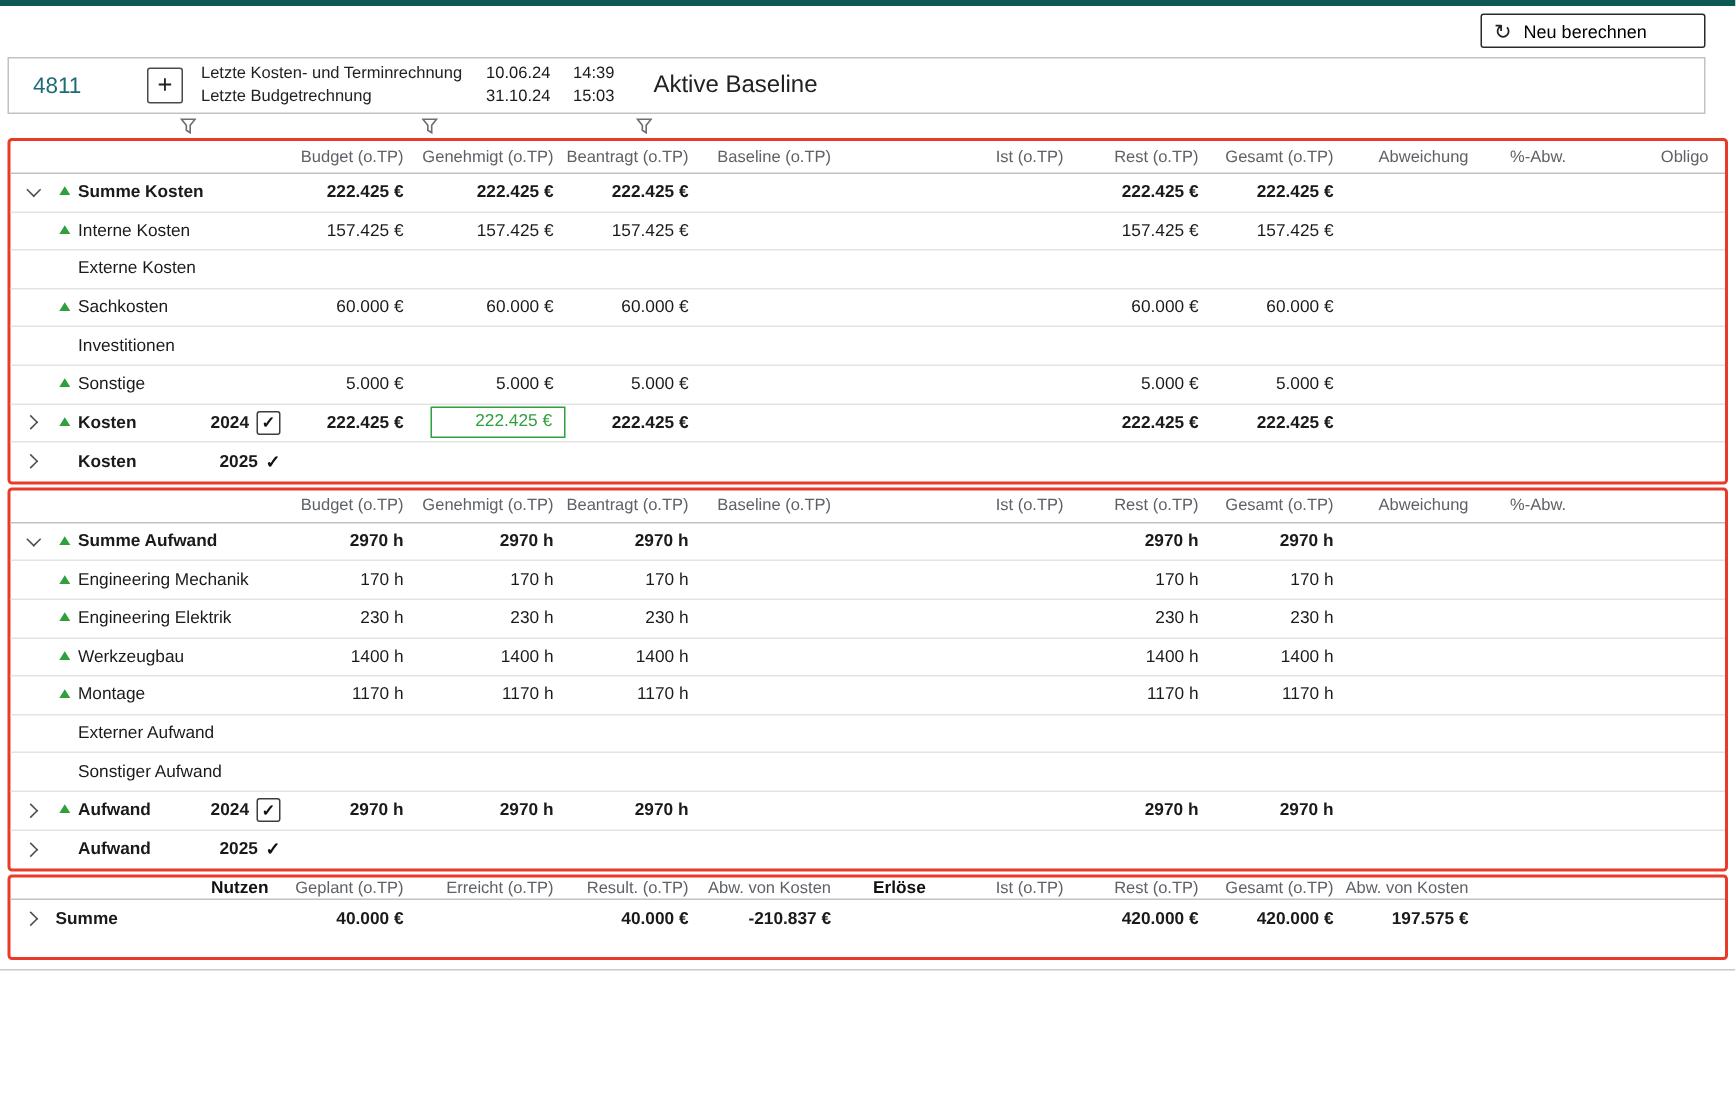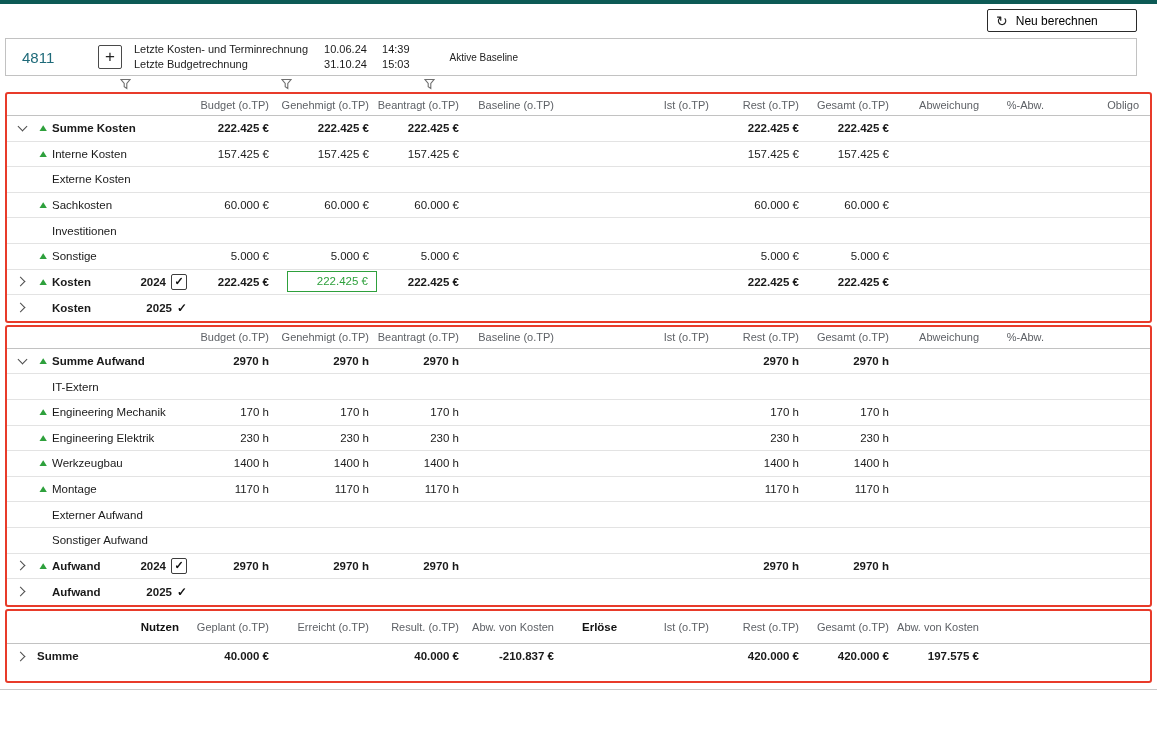--- a/index.html
+++ b/index.html
@@ -11,21 +11,21 @@
   .toprow{height:32px;position:relative;}
   .recalc{position:absolute;top:5px;right:20px;height:23px;min-width:150px;border:1px solid #2a2a2a;border-radius:2px;background:#fff;display:flex;align-items:center;gap:8px;padding:0 14px 0 8px;font-size:12px;cursor:pointer;}
   .recalc .ric{font-size:14px;line-height:1;color:#222;}
   
   .hstrip{margin:2px 20px 0 5px;height:38px;border:1px solid #c2c2c2;display:flex;align-items:center;padding-left:16px;}
   .pid{width:76px;font-size:15px;color:#1e6a79;}
   .pname{width:402px;font-size:15px;color:#1e6a79;}
   .plus{width:24px;height:24px;border:1.5px solid #4a4a4a;border-radius:2px;display:flex;align-items:center;justify-content:center;font-size:17px;color:#222;cursor:pointer;margin-right:12px;flex:0 0 24px;}
   .cinfo{font-size:11px;color:#222;line-height:15px;margin-right:16px;white-space:nowrap;}
   .cdates{font-size:11px;line-height:15px;display:grid;grid-template-columns:58px auto;column-gap:0;white-space:nowrap;}
-  .bl{margin-left:40px;font-size:10px;color:#222;white-space:nowrap;}
+  .bl{margin-left:26px;font-size:16px;color:#222;white-space:nowrap;}
   
   .frow{position:relative;height:16px;margin:0 5px;}
   .funnel{position:absolute;top:2px;width:11px;height:12px;cursor:pointer;}
   
   .sec{border:2px solid #e83b2a;border-radius:3px;margin:0 5px 2px 5px;background:#fff;}
   .tr{display:grid;grid-template-columns:30px 150px 90px 100px 90px 95px 70px 85px 90px 90px 90px 65px 95px;align-items:center;height:25.6px;border-bottom:1px solid #e3e3e3;}
   .ghead{height:22px;border-bottom:1px solid #c2c2c2;}
   .tbody .tr:last-child{border-bottom:none;}
   .c{text-align:right;padding-right:8px;white-space:nowrap;}
   .h{font-size:11px;color:#5e6166;font-weight:400;}
@@ -38,21 +38,21 @@
   .lbl{margin-right:2px;}
   .exp{grid-column:1;height:100%;display:flex;align-items:center;justify-content:center;cursor:pointer;}
   .exp i{display:block;width:7px;height:7px;border-right:1.6px solid #4c4c4c;border-bottom:1.6px solid #4c4c4c;}
   .exp.down i{transform:rotate(45deg);margin-top:-3px;}
   .exp.right i{transform:rotate(-45deg);margin-left:-3px;}
   .trend{flex:0 0 15px;width:15px;font-size:10px;line-height:1;color:#2ea03c;display:inline-block;transform:scaleX(1.25);transform-origin:left center;}
   .yr{margin-left:auto;font-weight:700;}
   .chk{margin-left:5px;font-size:12px;font-weight:700;color:#111;cursor:pointer;}
   .chk.box{flex:0 0 16px;width:16px;height:16px;border:1.5px solid #3d3d3d;border-radius:2px;display:flex;align-items:center;justify-content:center;font-size:11px;}
   .sel{border:1.5px solid #2ea03c;color:#2ea03c !important;font-weight:400 !important;align-self:center;height:21px;line-height:18px;margin-left:10px;cursor:pointer;}
-  .sum .ghead{height:33px;}
+  .sum .ghead{height:15px;}
   .sum{padding-bottom:12px;}
   .endline{border-top:1.5px solid #c9c9c9;margin-top:6px;}
 </style>
 </head>
 <body>
 
 <div class="topbar"></div>
 
 <div class="toprow">
   <button class="recalc">
@@ -229,26 +229,20 @@
         <span class="lbl b">Summe Aufwand</span>
       </span>
       <span class="c c3 b">2970 h</span>
       <span class="c c4 b">2970 h</span>
       <span class="c c5 b">2970 h</span>
       <span class="c c9 b">2970 h</span>
       <span class="c c10 b">2970 h</span>
     </div>
 
 
-    <div class="tr">
-      <span class="lc">
-        <span class="trend"></span>
-        <span class="lbl">IT-Extern</span>
-      </span>
-    </div>
 
     <div class="tr">
       <span class="lc">
         <span class="trend">▲</span>
         <span class="lbl">Engineering Mechanik</span>
       </span>
       <span class="c c3">170 h</span>
       <span class="c c4">170 h</span>
       <span class="c c5">170 h</span>
       <span class="c c9">170 h</span>

